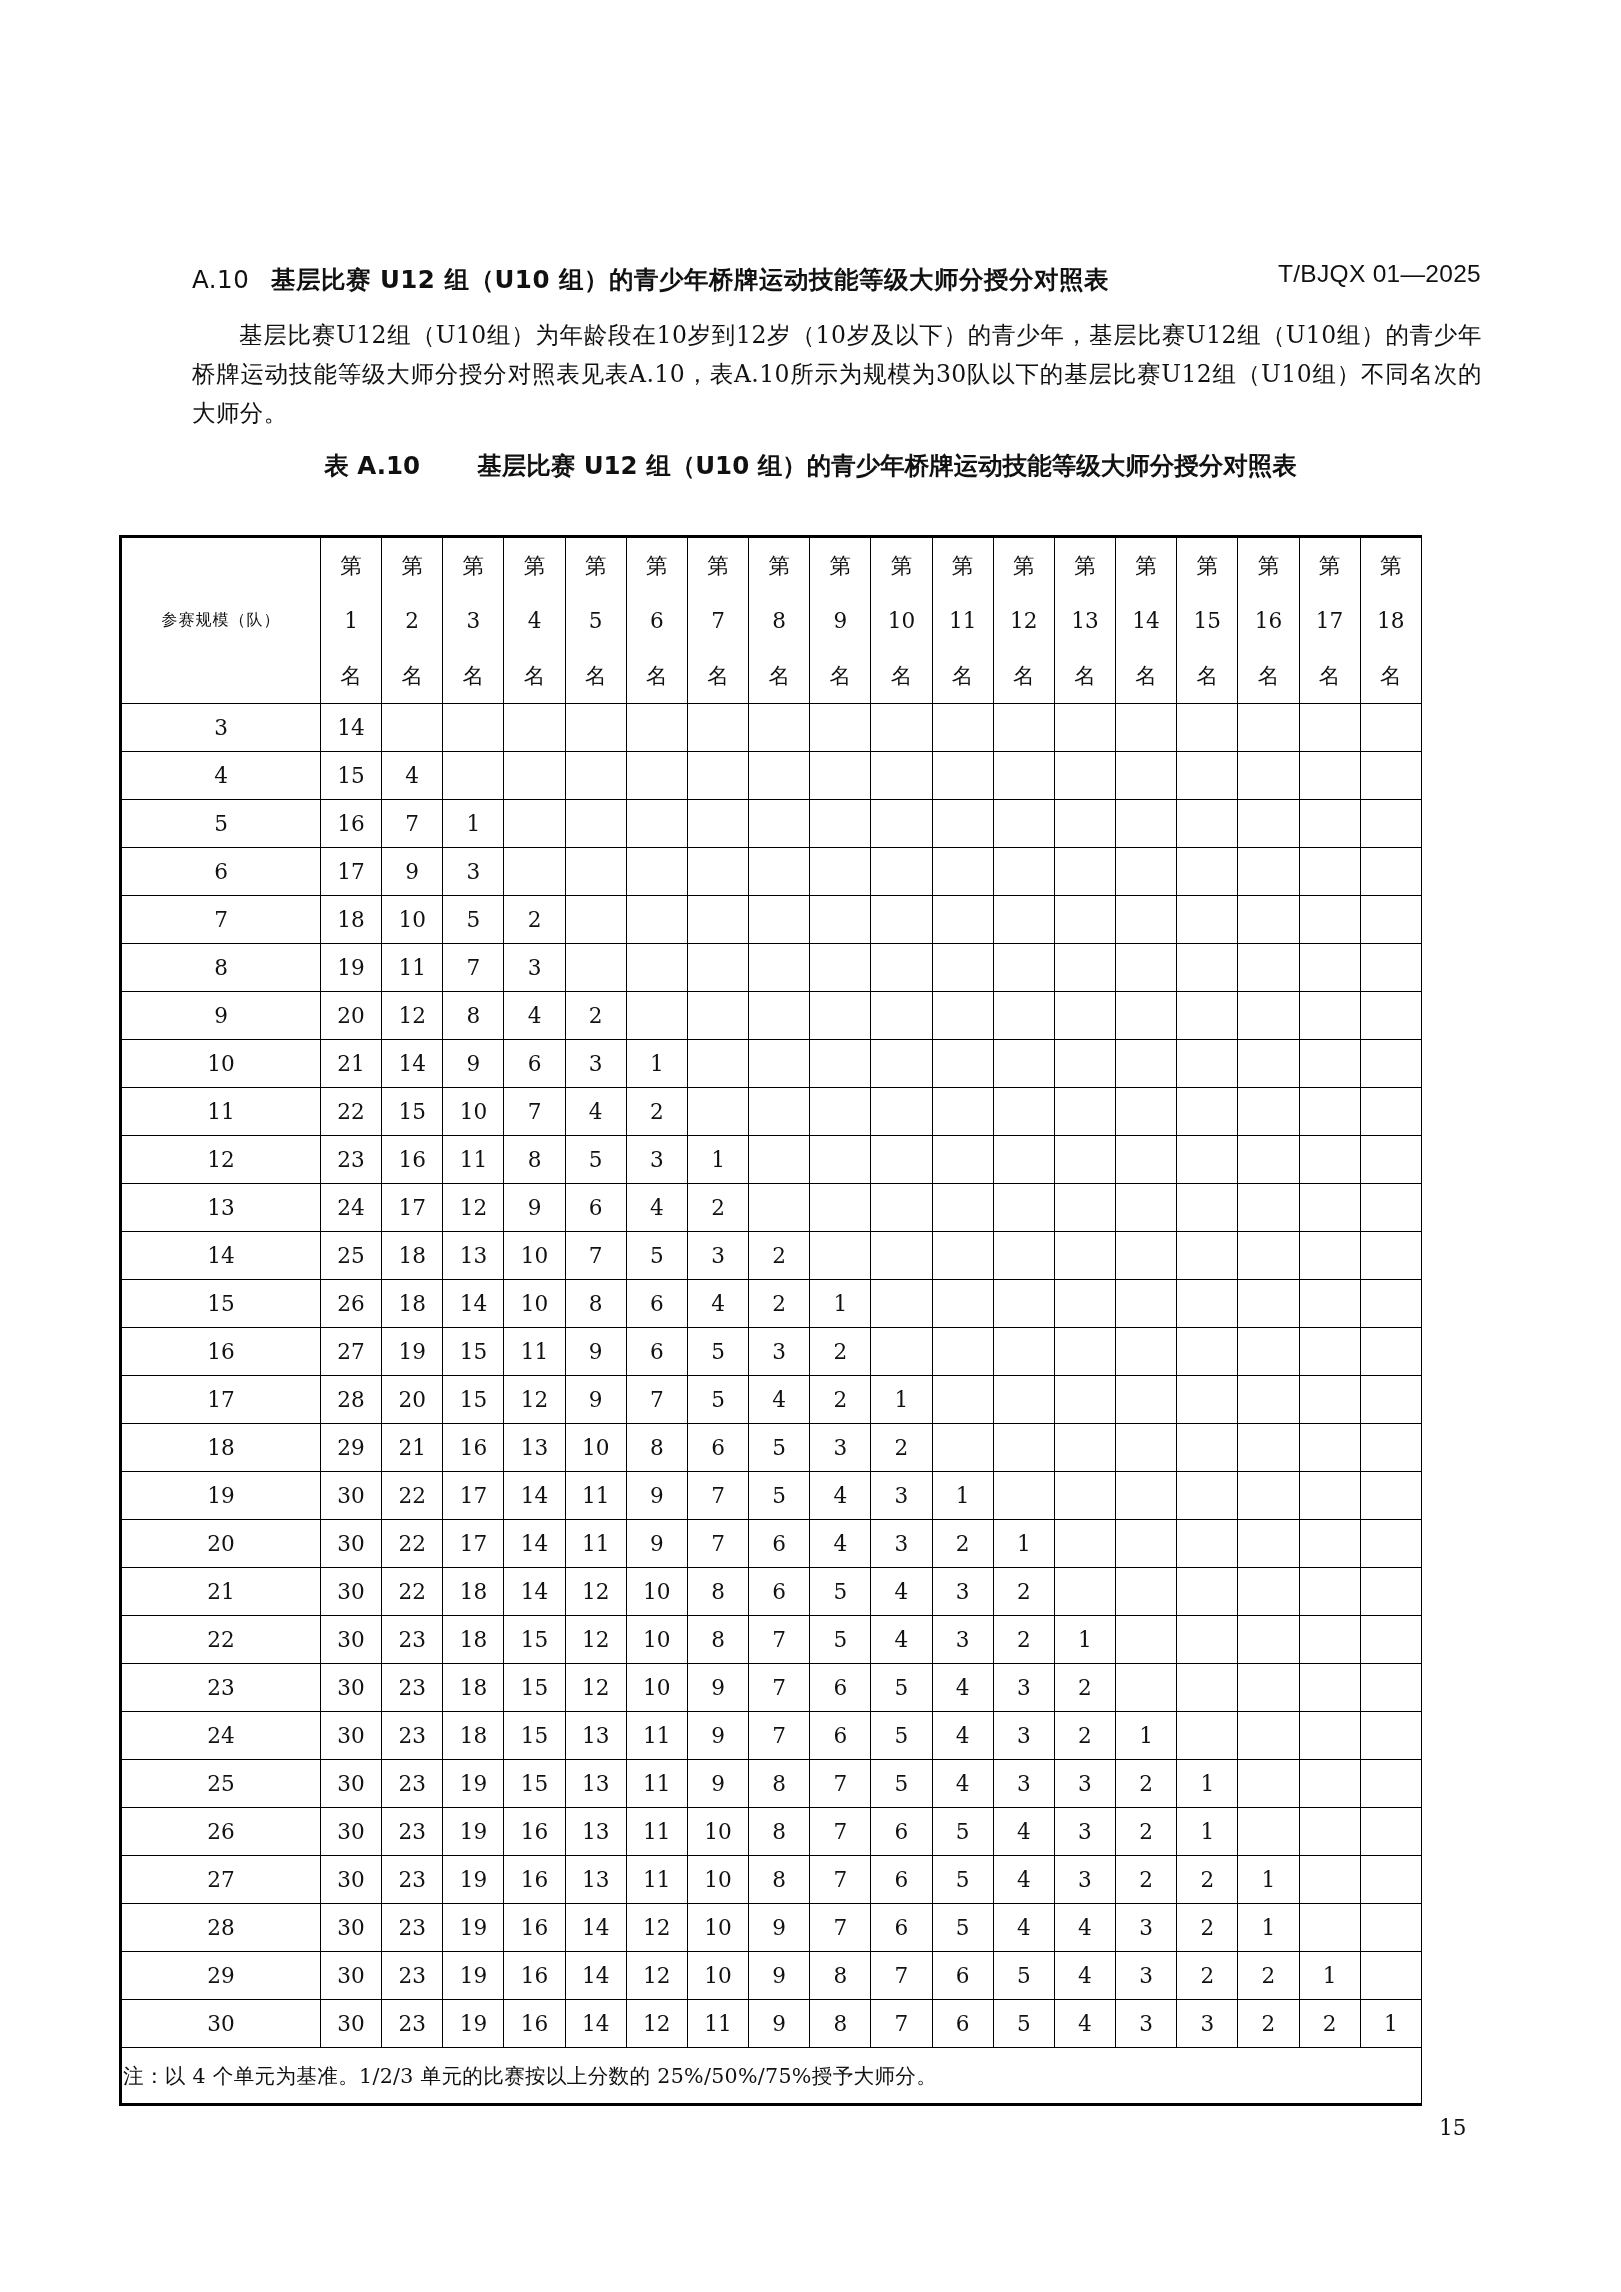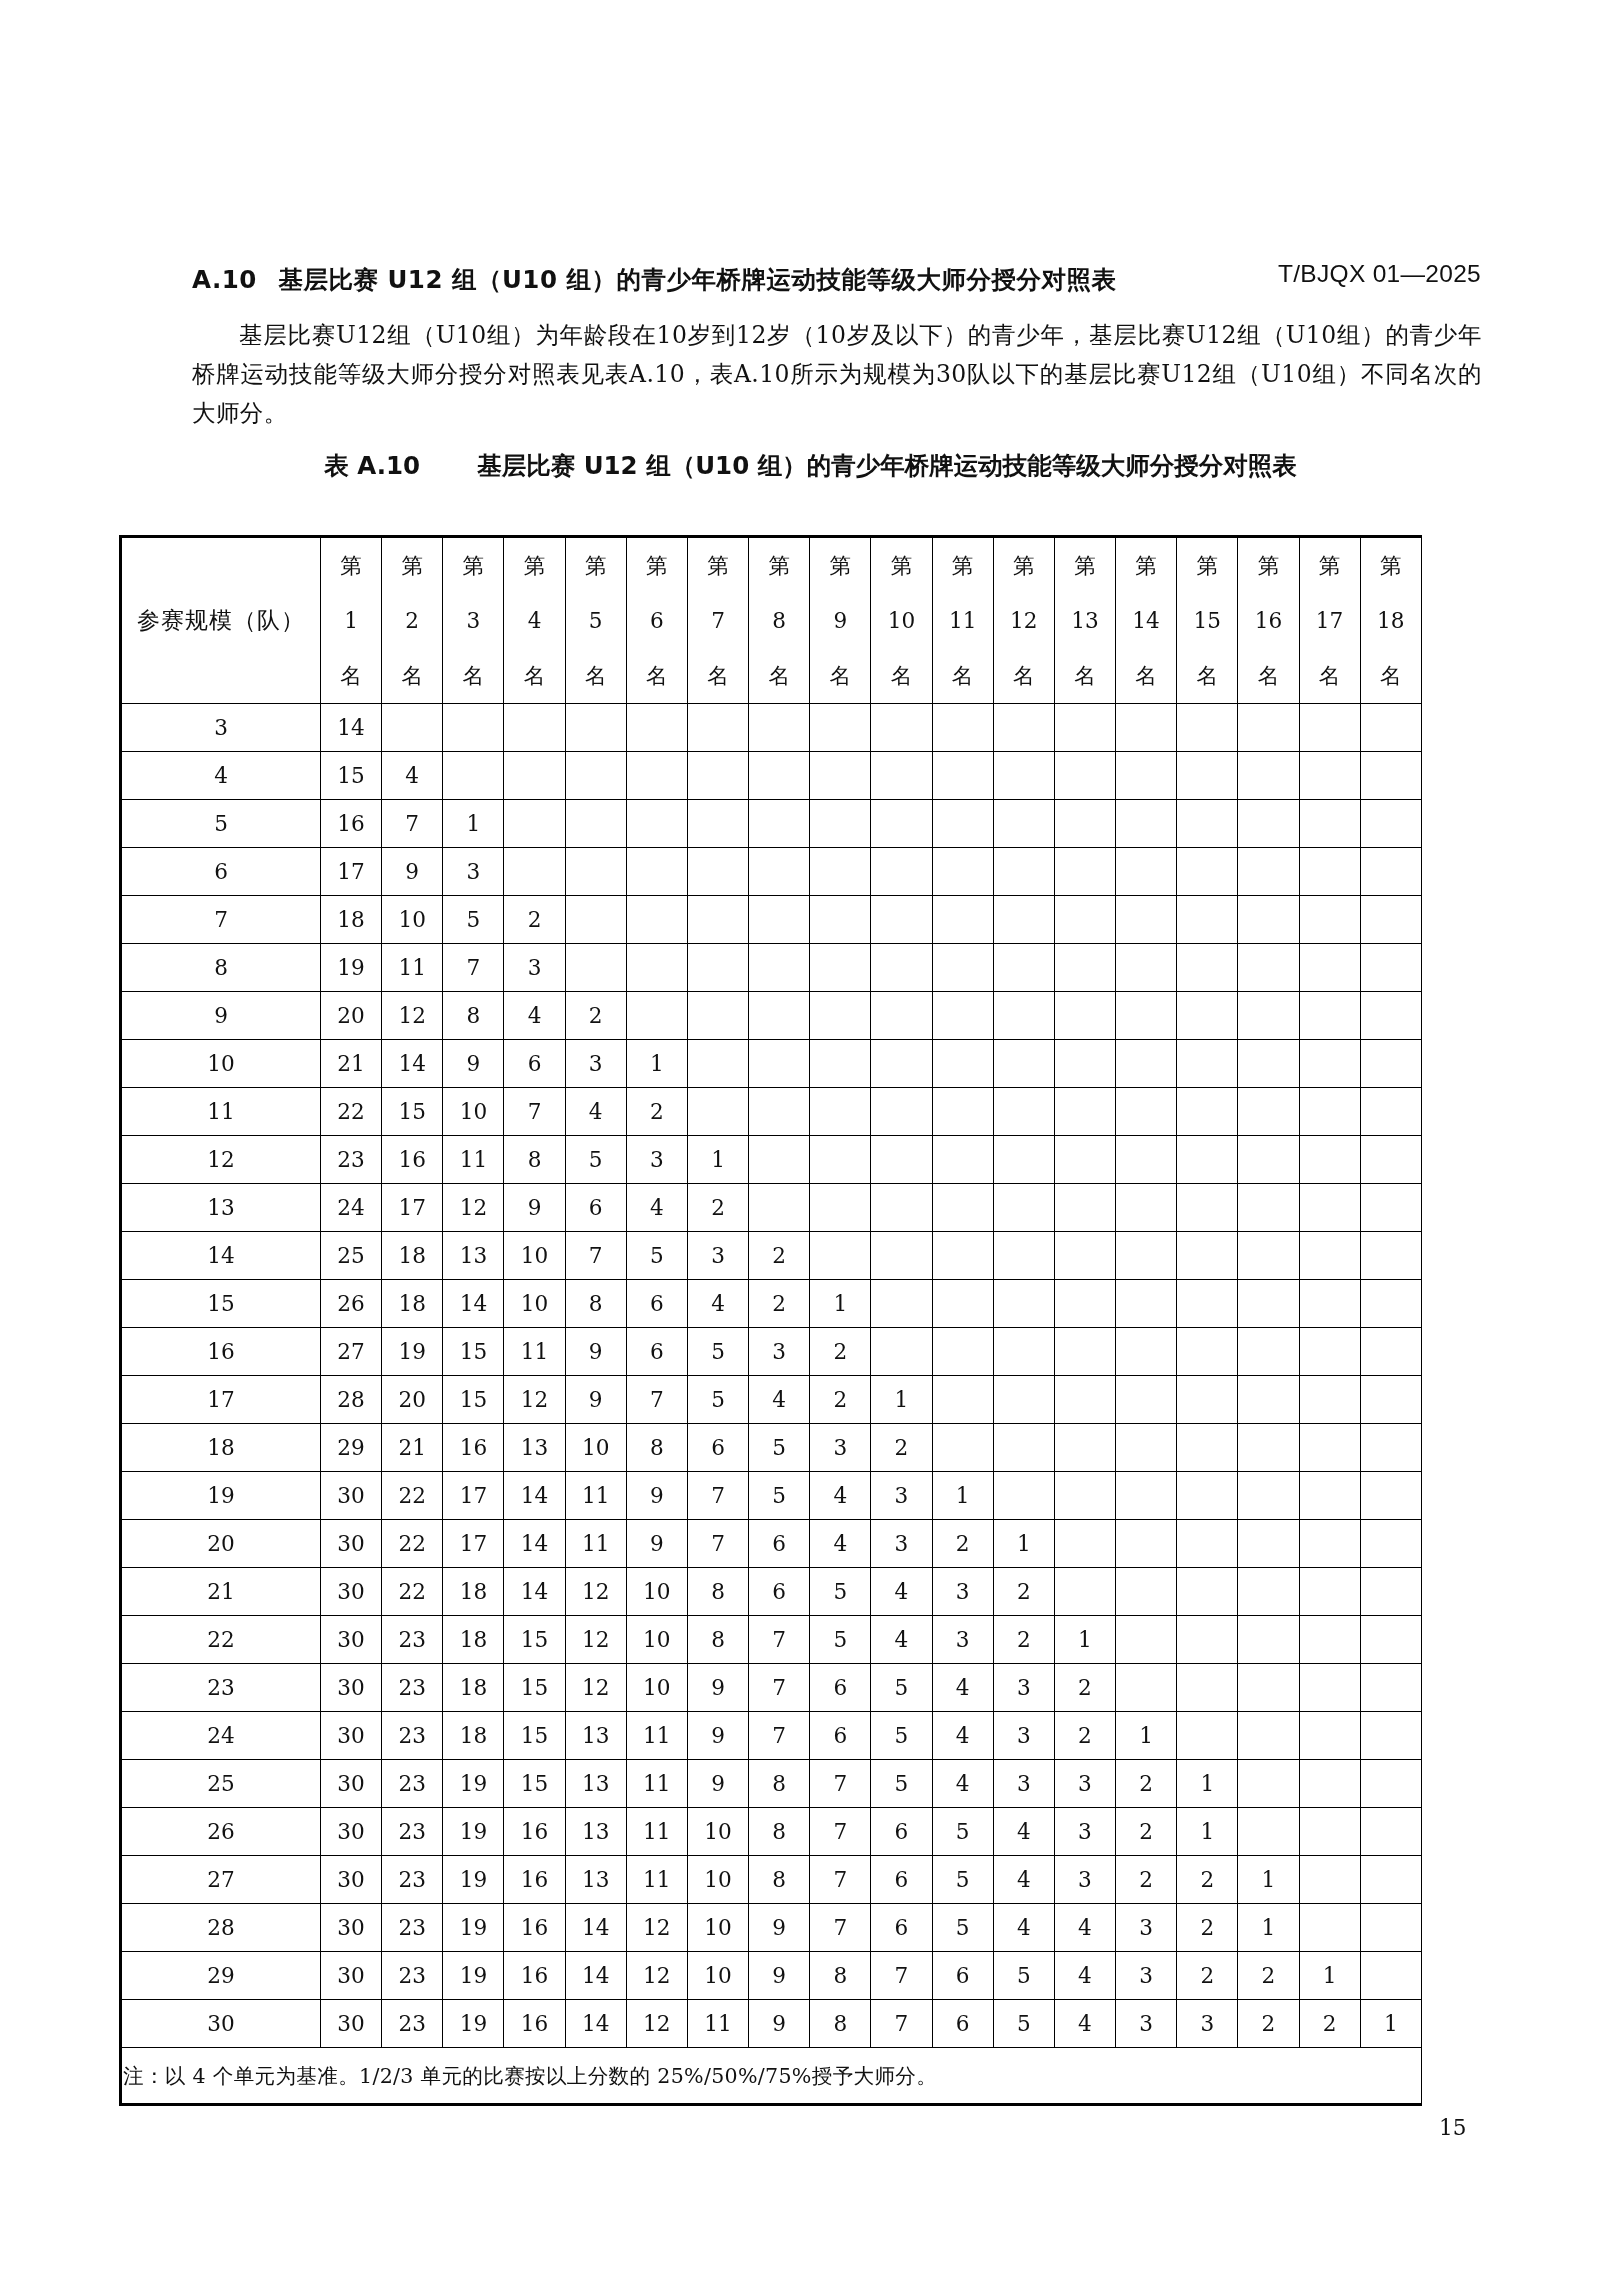--- a/index.html
+++ b/index.html
@@ -2,32 +2,32 @@
 <html><head>
 <meta charset="utf-8">
 <style>
   html, body { margin: 0; padding: 0; background: #ffffff; }
   body { width: 1621px; height: 2293px; position: relative; overflow: hidden;
          font-family: "DejaVu Serif", "Liberation Serif", serif; color: #111; }
   .doc-id { position: absolute; top: 216px; right: 140px; font-family: "Liberation Sans", "DejaVu Sans", sans-serif;
             font-size: 24.5px; letter-spacing: 0.3px; margin-top: 44px; }
   .section-heading { position: absolute; top: 263px; left: 192px; font-family: "DejaVu Sans", "Liberation Sans", sans-serif;
             font-size: 24.5px; font-weight: bold; letter-spacing: 0.5px; }
-  .section-heading .num { font-weight: bold; margin-right: 21.6px; }
+  .section-heading .num { font-weight: normal; margin-right: 21.6px; }
   .paragraph { position: absolute; top: 316px; left: 192px; width: 1290px; font-size: 23.5px; line-height: 39px;
             text-indent: 47px; text-align: justify; letter-spacing: 0.4px; }
   .table-caption { position: absolute; top: 449px; left: 0; width: 100%; text-align: center;
             font-family: "DejaVu Sans", "Liberation Sans", sans-serif; font-size: 24.5px; font-weight: bold; }
   .table-caption .num { margin-right: 57px; }
   .table-wrap { position: absolute; top: 535px; left: 119px; width: 1303px; }
   table { border-collapse: collapse; width: 100%; table-layout: fixed;
           border-top: 3.9px solid #000; border-left: 3.9px solid #000; border-bottom: 3.9px solid #000; border-right: 1.5px solid #000; }
   td, th { border: 1px solid #000; text-align: center; vertical-align: middle; padding: 0; font-weight: normal;
            font-size: 21.6px; }
-  th.scale-header { width: 198px; font-size: 23px; letter-spacing: 1px; text-align: center; }
+  th.scale-header { width: 198px; font-size: 16px; letter-spacing: 1px; text-align: center; }
   th.rank-header { height: 163px; line-height: 55px; font-size: 21.6px; }
   th.rank-header span { display: block; }
   tbody tr.data-row td { height: 47px; }
   tbody tr.data-row td:first-child { border-right: 1px solid #000; }
   td.note { text-align: left; padding-left: 1px; height: 55px; font-size: 20.6px; letter-spacing: 0.3px; }
   .page-number { position: absolute; top: 2115px; left: 1439px; font-size: 21.6px; }
 </style>
 </head>
 <body>
 

